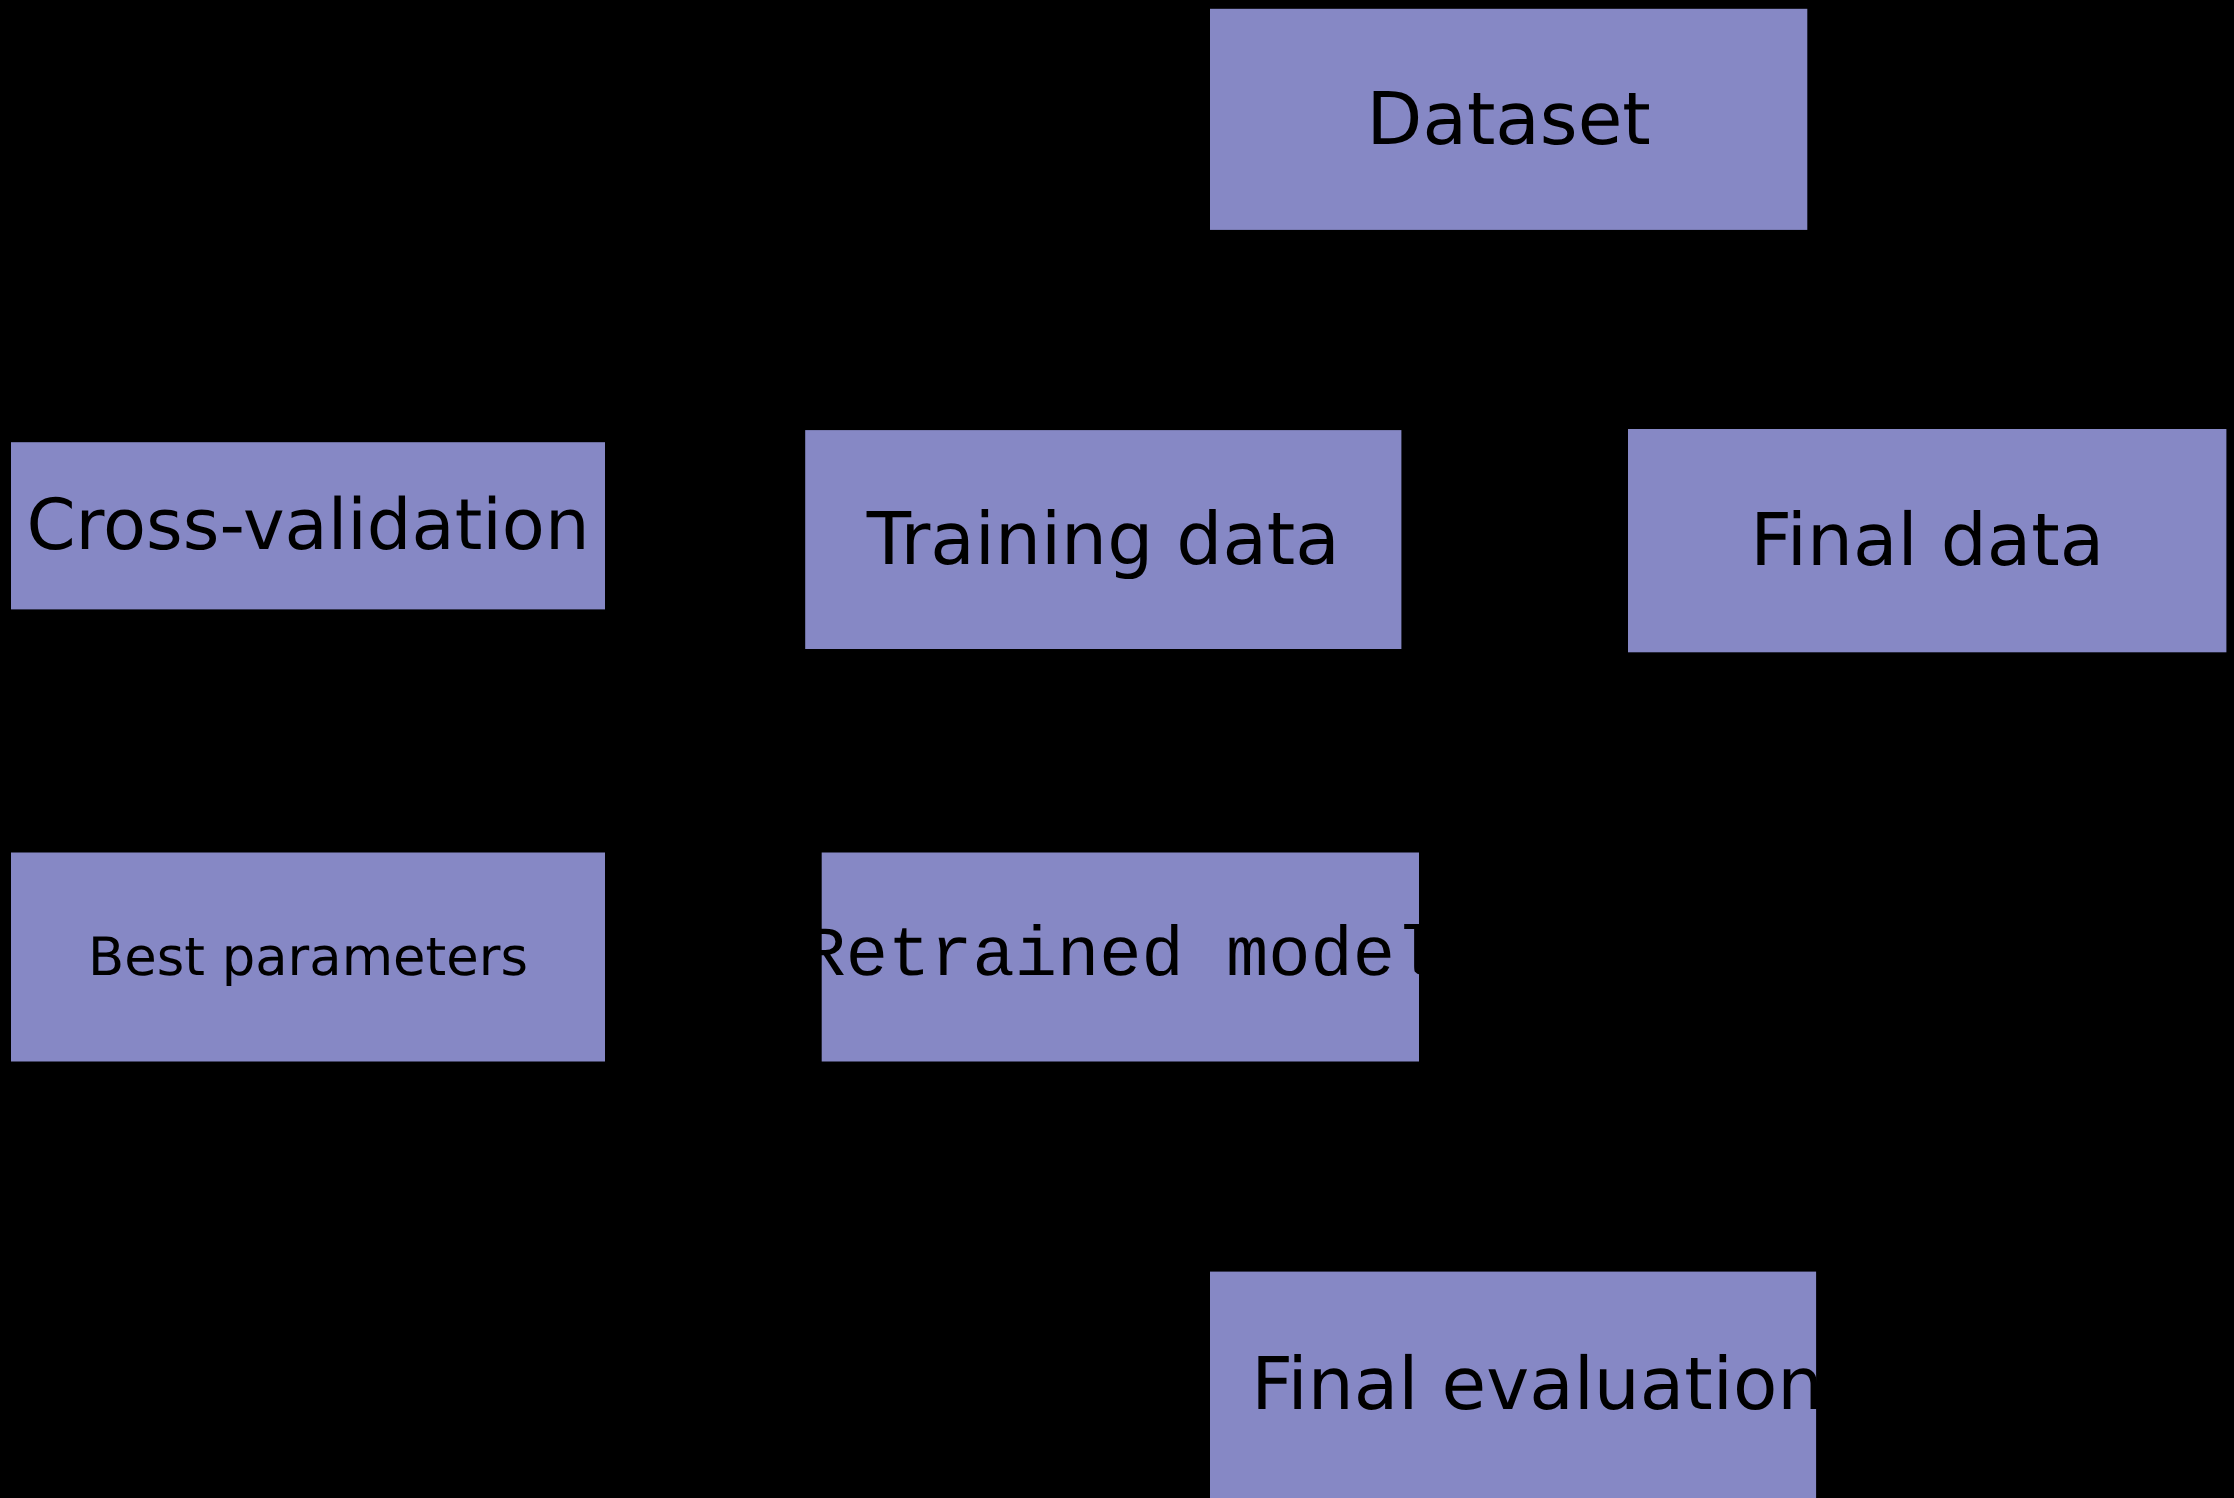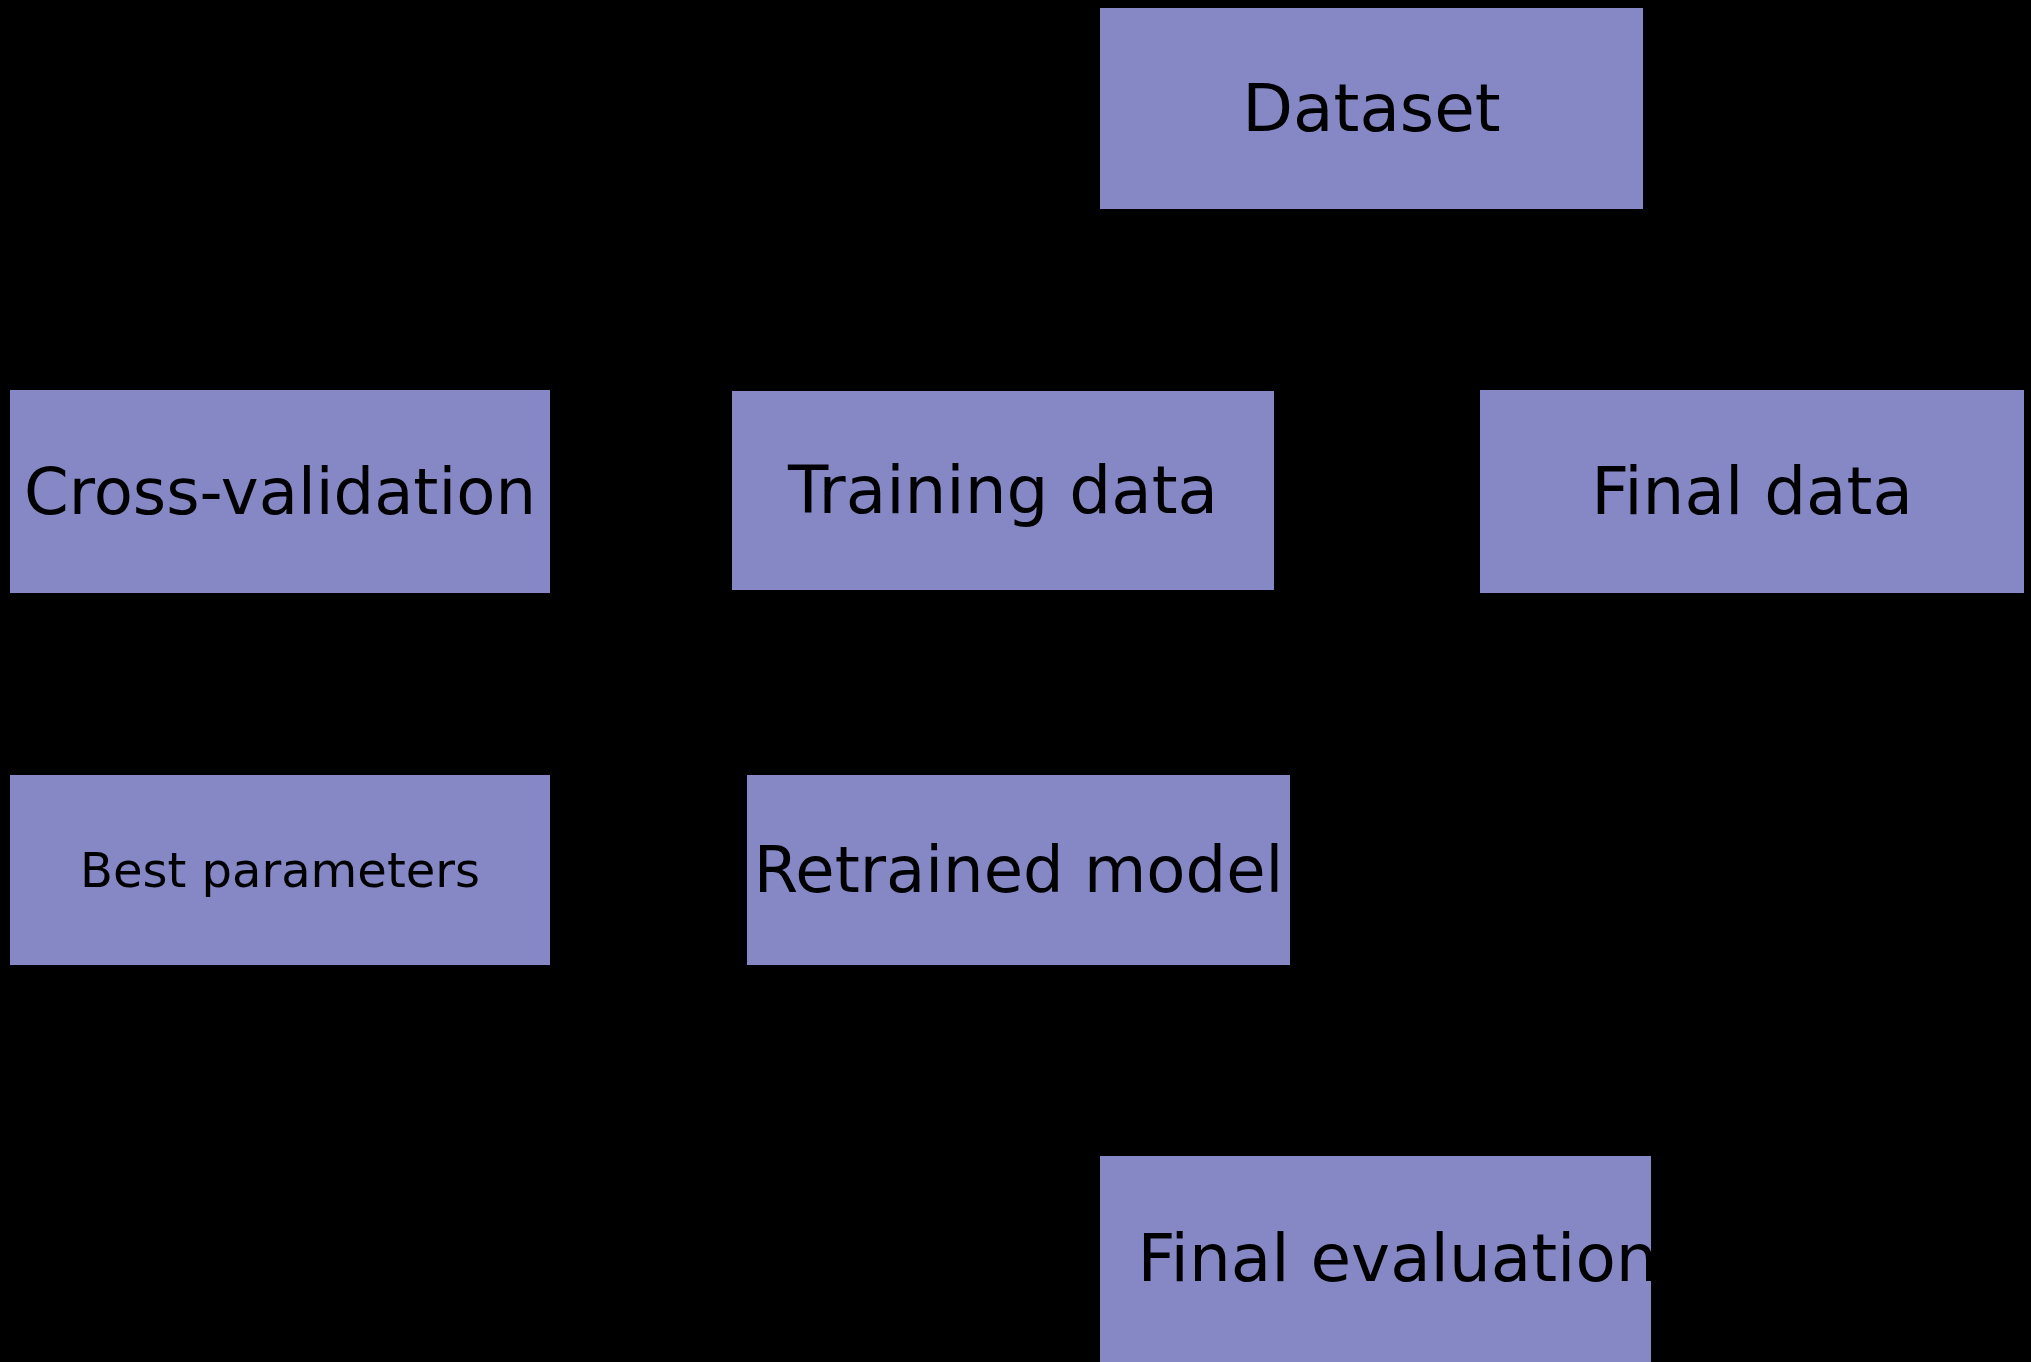--- a/index.html
+++ b/index.html
@@ -33,31 +33,31 @@
     font-weight: 400;
     line-height: 1;
     letter-spacing: 0px;
     white-space: nowrap;
     text-align: center;
   }
 
   
   #node-parameters       { left: 10px;   top: 8px;    width: 540px; height: 202px; }
   #node-dataset          { left: 1100px; top: 8px;    width: 543px; height: 201px; }
-  #node-cross-validation { left: 10px;   top: 390px;  width: 540px; height: 203px; }
+  #node-cross-validation { left: 10px;   top: 402px;  width: 540px; height: 152px; }
   #node-training-data    { left: 732px;  top: 391px;  width: 542px; height: 199px; }
   #node-test-data        { left: 1480px; top: 390px;  width: 544px; height: 203px; }
   #node-best-parameters  { left: 10px;   top: 775px;  width: 540px; height: 190px; }
   #node-retrained-model  { left: 747px;  top: 775px;  width: 543px; height: 190px; }
   #node-final-evaluation { left: 1100px; top: 1156px; width: 551px; height: 206px; padding-left: 44px; }
 
   
   #node-cross-validation .node-label { font-size: 64px; }
   #node-best-parameters  .node-label { font-size: 48px; }
-  #node-retrained-model  .node-label { font-size: 64px; }
+  #node-retrained-model  .node-label { font-size: 64px; font-family: Liberation Mono, monospace; }
   #node-final-evaluation .node-label { font-size: 66px; }
 </style>
 </head>
 <body>
 
 <div id="canvas">
 
 
   <div class="node" id="node-dataset">
     <span class="node-label">Dataset</span>

